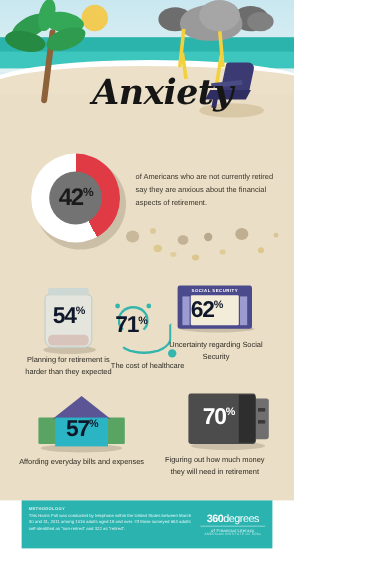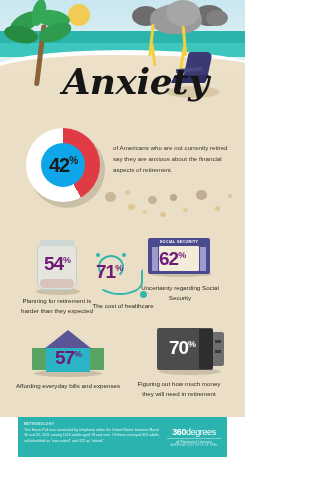--- a/index.html
+++ b/index.html
@@ -126,21 +126,21 @@
     position: absolute; left: 0; top: 62px; width: 245px;
     text-align: center; z-index: 6;
   }
   .t-retirement {
     font-family: "Liberation Sans", sans-serif;
     font-size: 26px; font-weight: 400; color: #161616;
     letter-spacing: .2px; line-height: 1;
   }
   .t-anxiety {
     font-family: "DejaVu Serif", serif;
-    font-size: 36px; font-style: italic; font-weight: 700;
+    font-size: 29px; font-style: italic; font-weight: 700;
     color: #161616; line-height: 1;
     margin-top: 1px; margin-left: 26px;
     letter-spacing: -.5px;
   }
 
   
   .body-area {
     position: relative;
     width: 245px; height: 297px;
     background: #eadfc6;
@@ -157,21 +157,21 @@
     width: 76px; height: 76px; border-radius: 50%;
     background: #cbbfa8;
   }
   .donut {
     position: absolute; left: 0; top: 0;
     width: 74px; height: 74px; border-radius: 50%;
   }
   .donut-hole {
     position: absolute; left: 15px; top: 15px;
     width: 44px; height: 44px; border-radius: 50%;
-    background: #0ea5e9;
+    background: #737373;
     display: flex; align-items: center; justify-content: center;
   }
   .donut-val {
     font-size: 20px; font-weight: 700; color: #1a1a1a;
     letter-spacing: -1px;
   }
   .donut-val sup { font-size: 10px; font-weight:700; }
 
   .donut-caption {
     position: absolute; left: 113px; top: 23px;
@@ -188,21 +188,21 @@
     letter-spacing: .1px;
   }
 
   
   .stat { position: absolute; text-align: center; }
   .stat-cap {
     font-size: 6.2px; line-height: 1.55; color: #2e2a22;
     margin-top: 3px;
   }
   .pct {
-    font-size: 19px; font-weight: 700; color: #701a75; letter-spacing:-1px;
+    font-size: 19px; font-weight: 700; color: #0f172a; letter-spacing:-1px;
     line-height: 1;
   }
   .pct sup { font-size: 9px; }
 
   
   .jar-wrap { position: absolute; left: 34px; top: 120px; width: 46px; height: 52px; }
   .jar-lid { position:absolute; left:6px; top:0; width:34px; height:6px; background:#cdd7d4; border-radius:2px; }
   .jar-body {
     position:absolute; left:3px; top:5px; width:40px; height:45px;
     background: rgba(226,233,230,.72);

